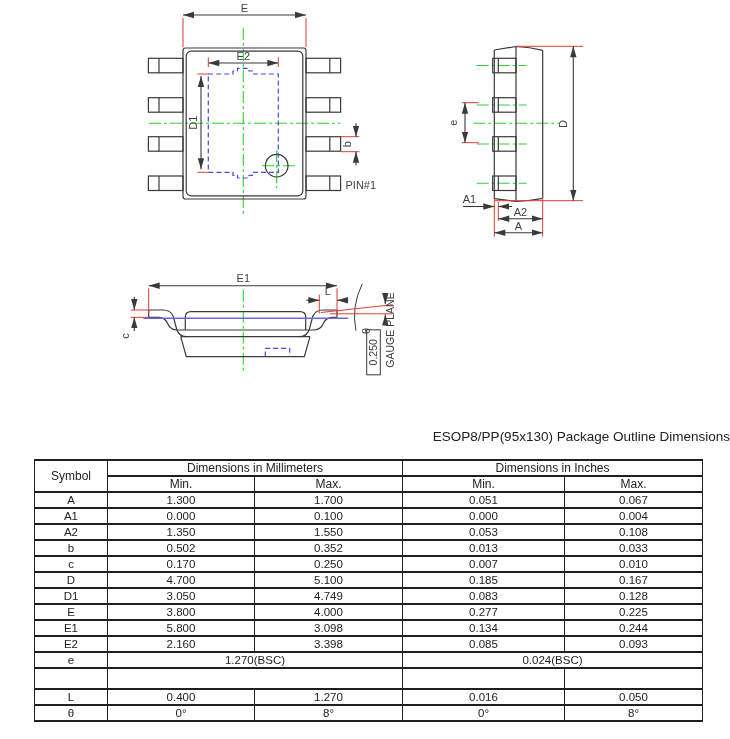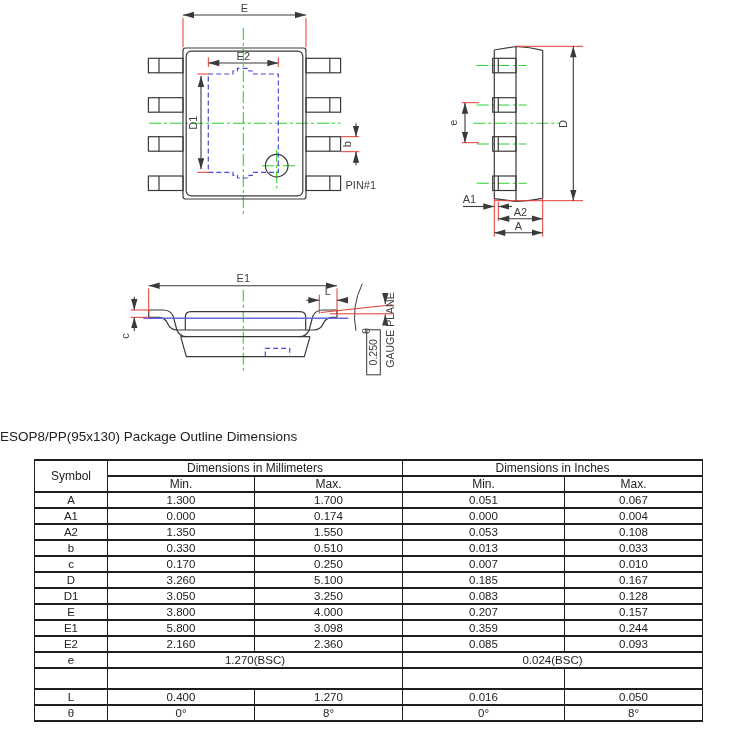--- a/index.html
+++ b/index.html
@@ -1,21 +1,21 @@
 <!DOCTYPE html>
 <html><head>
 <meta charset="utf-8">
 <style>
   html,body{margin:0;padding:0;background:#ffffff;}
   .page{position:relative;width:730px;height:739px;background:#fff;overflow:hidden;
         font-family:"Liberation Sans", sans-serif;color:#333;}
   svg text{font-family:"Liberation Sans", sans-serif;}
   .lbl{font-size:11px;fill:#3f3f3f;}
   .lbl-sm{font-size:10.5px;fill:#3f3f3f;}
-  .doc-title{width:730px;text-align:left;font-size:13.5px;color:#222;margin-top:5px;}
+  .doc-title{width:730px;text-align:right;font-size:13.5px;color:#222;margin-top:5px;}
   table.dim-table{border-collapse:collapse;table-layout:fixed;width:668px;margin:15px 0 0 34px;
         font-size:11.5px;color:#222;}
   table.dim-table td, table.dim-table th{
         border-left:1px solid #1f1f1f;border-right:1px solid #1f1f1f;
         border-top:2px solid #1f1f1f;border-bottom:2px solid #1f1f1f;
         text-align:center;vertical-align:middle;height:14px;padding:0;font-weight:normal;line-height:1.05;}
   table.dim-table th{font-size:12px;}
   tr.empty-row td{height:19px;}
 </style>
 </head>
@@ -251,77 +251,77 @@
   <tr>
     <td>A</td>
     <td>1.300</td>
     <td>1.700</td>
     <td>0.051</td>
     <td>0.067</td>
   </tr>
   <tr>
     <td>A1</td>
     <td>0.000</td>
-    <td>0.174</td>
+    <td>0.100</td>
     <td>0.000</td>
     <td>0.004</td>
   </tr>
   <tr>
     <td>A2</td>
     <td>1.350</td>
     <td>1.550</td>
     <td>0.053</td>
     <td>0.108</td>
   </tr>
   <tr>
     <td>b</td>
-    <td>0.330</td>
-    <td>0.510</td>
+    <td>0.502</td>
+    <td>0.352</td>
     <td>0.013</td>
     <td>0.033</td>
   </tr>
   <tr>
     <td>c</td>
     <td>0.170</td>
     <td>0.250</td>
     <td>0.007</td>
     <td>0.010</td>
   </tr>
   <tr>
     <td>D</td>
-    <td>3.260</td>
+    <td>4.700</td>
     <td>5.100</td>
     <td>0.185</td>
     <td>0.167</td>
   </tr>
   <tr>
     <td>D1</td>
     <td>3.050</td>
-    <td>3.250</td>
+    <td>4.749</td>
     <td>0.083</td>
     <td>0.128</td>
   </tr>
   <tr>
     <td>E</td>
     <td>3.800</td>
     <td>4.000</td>
-    <td>0.207</td>
-    <td>0.157</td>
+    <td>0.277</td>
+    <td>0.225</td>
   </tr>
   <tr>
     <td>E1</td>
     <td>5.800</td>
     <td>3.098</td>
-    <td>0.359</td>
+    <td>0.134</td>
     <td>0.244</td>
   </tr>
   <tr>
     <td>E2</td>
     <td>2.160</td>
-    <td>2.360</td>
+    <td>3.398</td>
     <td>0.085</td>
     <td>0.093</td>
   </tr>
   <tr>
     <td>e</td>
     <td colspan="2">1.270(BSC)</td>
     <td colspan="2">0.024(BSC)</td>
   </tr>
   <tr class="empty-row">
     <td></td>

